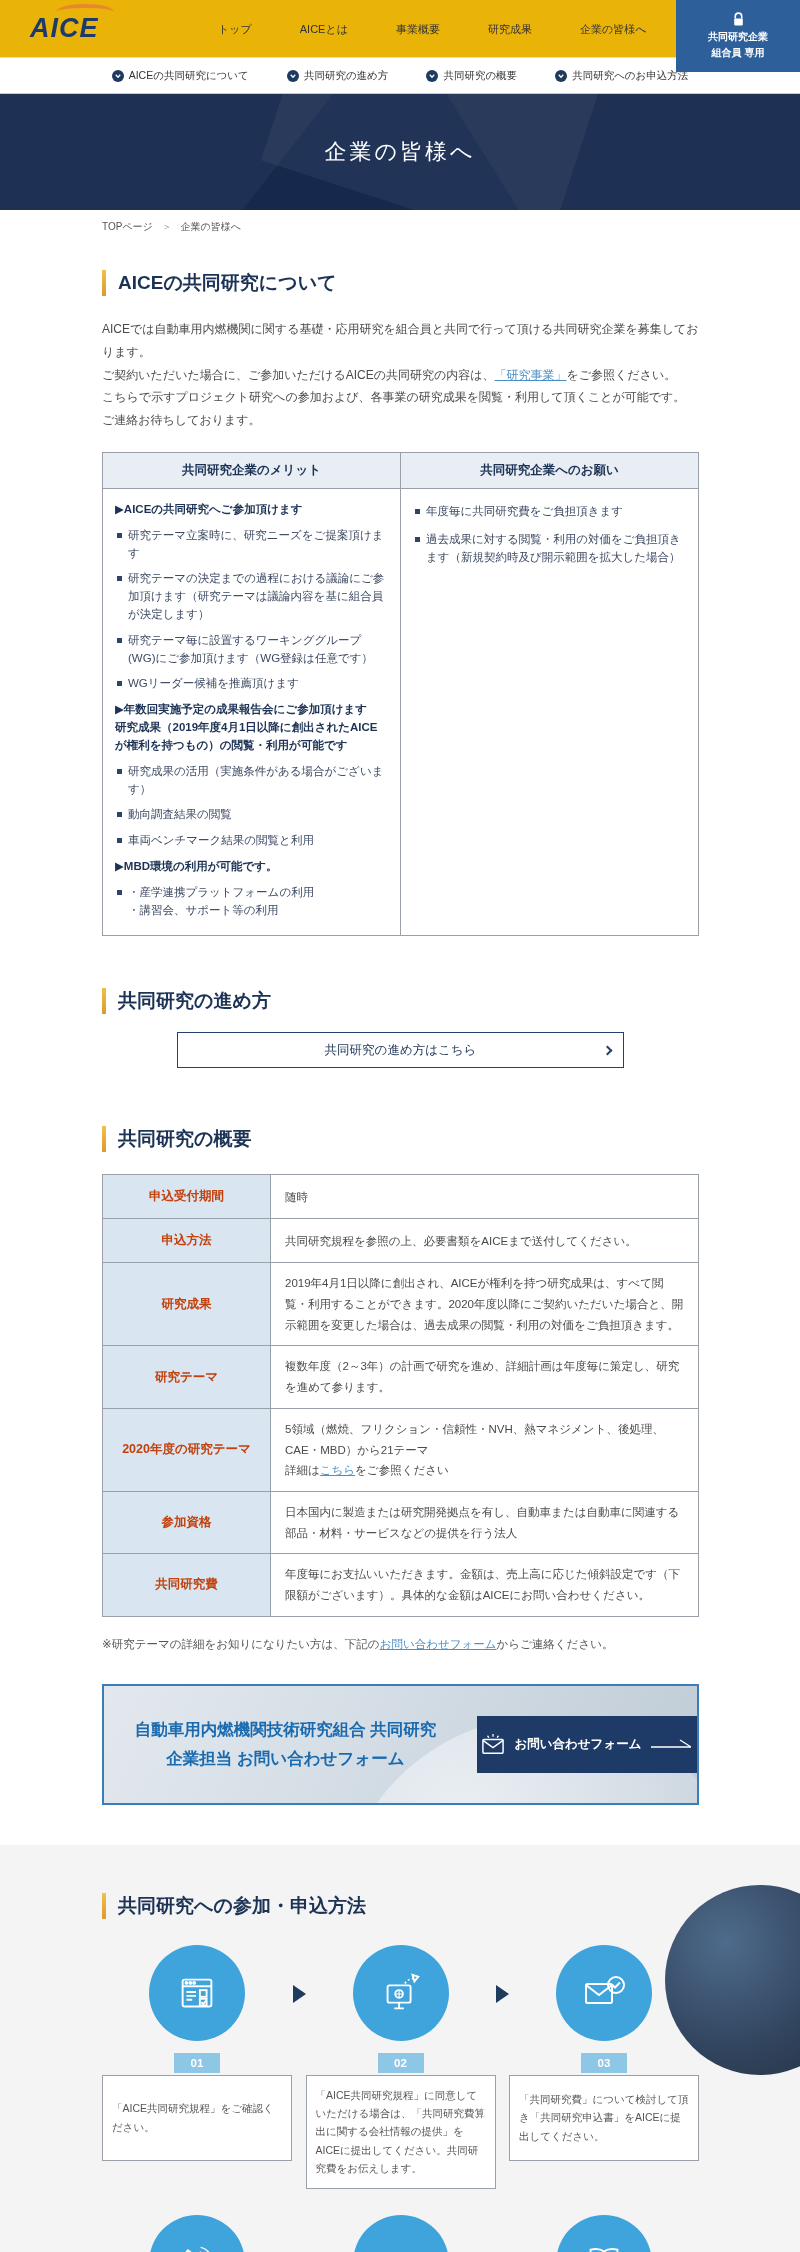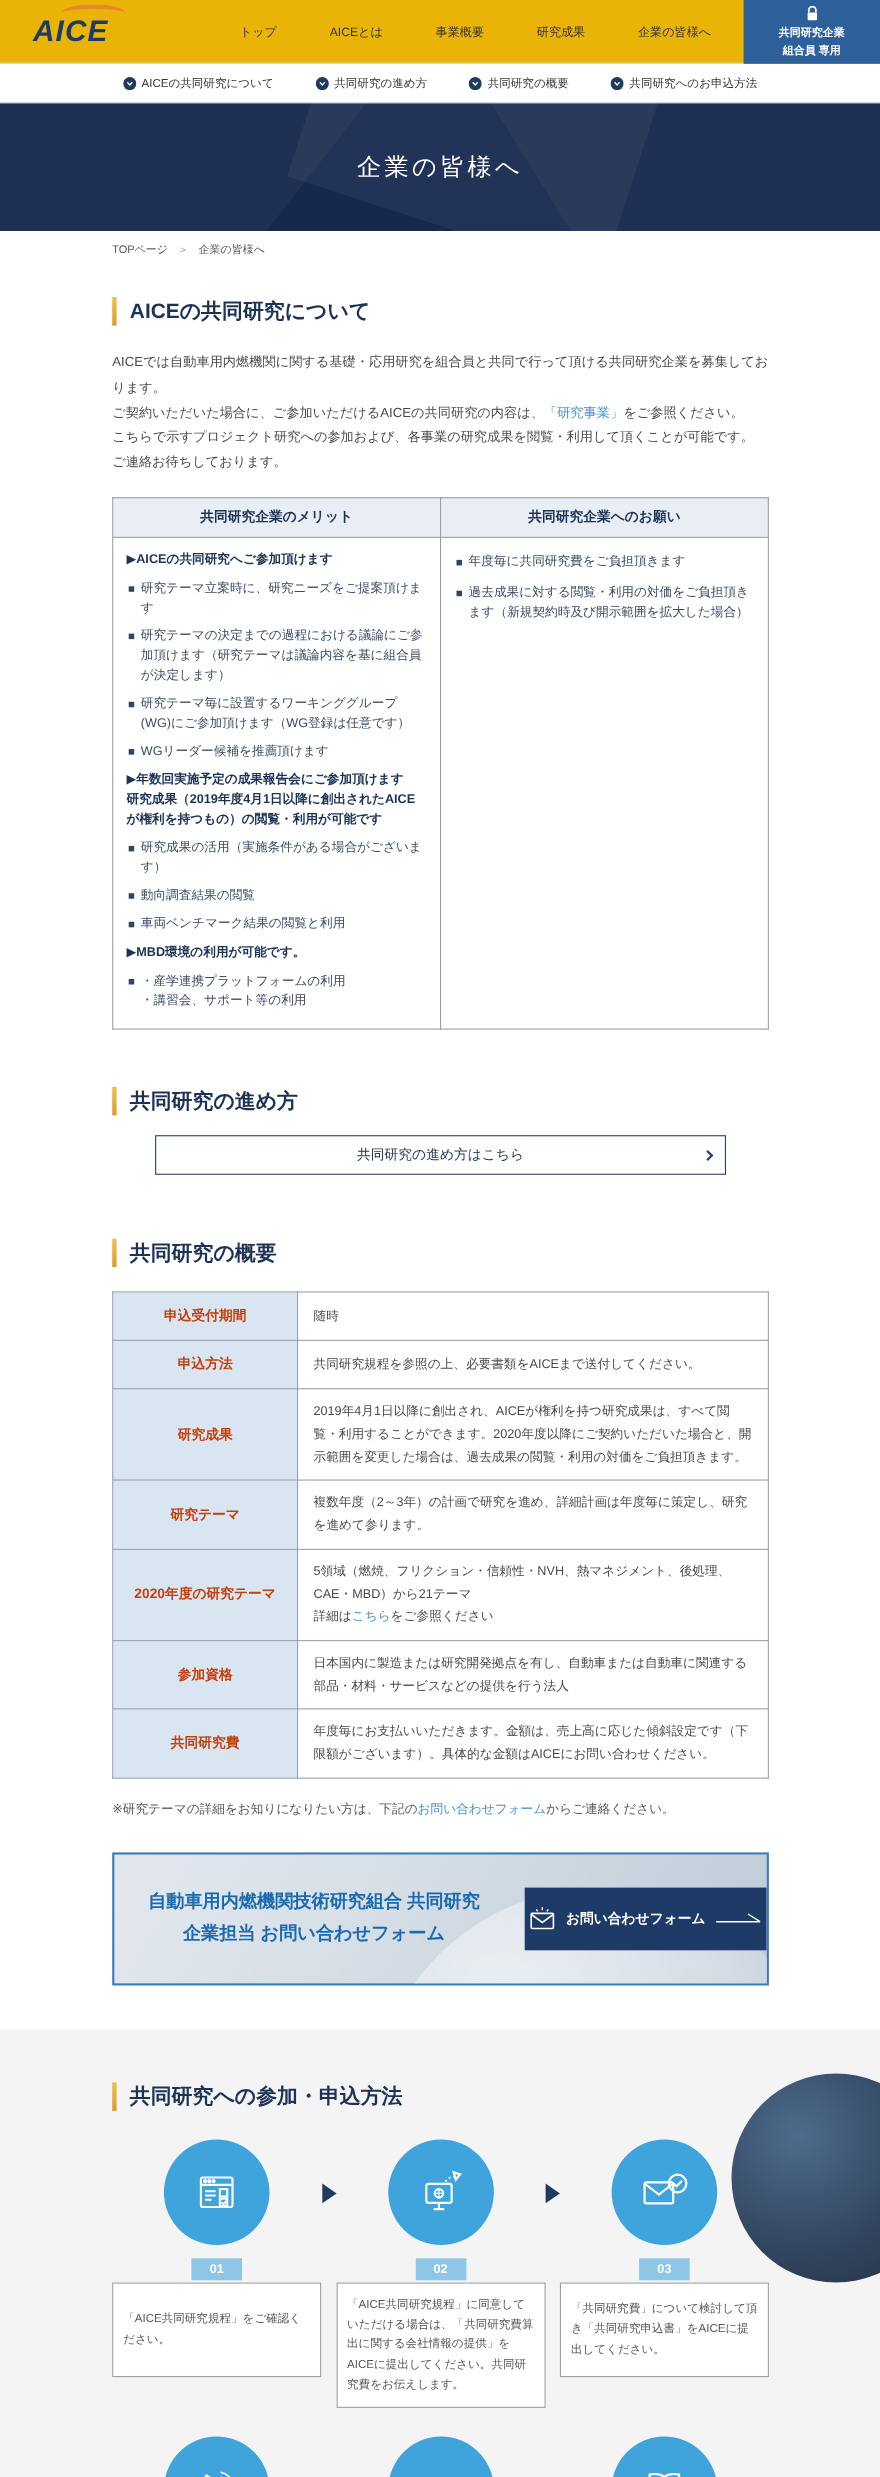--- a/index.html
+++ b/index.html
@@ -10,21 +10,21 @@
   }
   a { text-decoration:none; color:inherit; cursor:pointer; }
 
   
   .header { height:58px; display:flex; align-items:center; position:relative; background:#eab308; border-bottom:1px solid #d9dde2; }
   .logo { margin-left:30px; position:relative; width:92px; }
   .logo-arc { position:absolute; top:-9px; left:26px; width:58px; height:16px; border-top:4px solid #e8872c; border-radius:50%; }
   .logo-text { font-size:27px; font-weight:bold; font-style:italic; color:#1d3a6b; letter-spacing:1px; }
   .main-nav { position:absolute; left:218px; top:0; height:58px; display:flex; align-items:center; gap:48px; }
   .main-nav a { font-size:11px; color:#333; }
-  .login-btn { position:absolute; right:0; top:0; width:124px; height:58px; background:#2d5f9a; color:#fff;
+  .login-btn { position:absolute; right:0; top:0; width:124px; height:72px; background:#2d5f9a; color:#fff;
     display:flex; flex-direction:column; align-items:center; justify-content:center; gap:2px; font-size:10px; font-weight:bold;margin-left:32px; }
   .login-btn svg { margin-bottom:1px; }
 
   
   .subnav { height:36px; display:flex; align-items:center; justify-content:center; gap:38px; background:#fff; border-bottom:1px solid #c8ccd2; }
   .subnav a { display:flex; align-items:center; gap:5px; font-size:10.5px; color:#333; }
 
   
   .hero { height:116px; background:#16294d; position:relative; overflow:hidden; display:flex; align-items:center; justify-content:center; }
   .hero-deco1,.hero-deco2,.hero-deco3 { position:absolute; background:rgba(255,255,255,0.035); }
@@ -34,21 +34,21 @@
   .hero h1 { color:#fff; font-size:22px; font-weight:normal; letter-spacing:3px; position:relative; }
 
   
   .breadcrumb { margin:10px 0 0 102px; font-size:10px; color:#555; }
   .breadcrumb .sep { margin:0 6px; color:#888; }
 
   
   .container { width:597px; margin-left:102px; }
   .sec-title { display:flex; align-items:center; font-size:19px; font-weight:bold; color:#1d3355; }
   .sec-title::before { content:""; width:4px; height:26px; margin-right:12px; background:linear-gradient(#f0c04e,#dd9a2a); }
-  .tlink { color:#4a90c8; }
+  .tlink { color:#4a90c8; text-decoration:underline; }
 
   
   .about { margin-top:36px; }
   .intro { margin-top:22px; font-size:12px; line-height:1.9; color:#4a4a4a; }
   .intro span.blk { display:block; }
   .merit-table { margin-top:20px; width:100%; border-collapse:collapse; }
   .merit-table th { width:50%; border:1px solid #9aa0a8; background:#e9eef4; color:#1d3355; font-size:12.5px; padding:9px 6px; }
   .merit-table td { border:1px solid #9aa0a8; vertical-align:top; padding:12px 12px 16px 12px; font-size:11.5px; color:#3d4a63; line-height:1.55; }
   .li-h { font-weight:bold; color:#1d3355; margin-top:8px; }
   .li-h:first-child { margin-top:0; }
@@ -58,21 +58,21 @@
   .li-s { padding-left:13px; }
   .req-list .li-b { margin-top:10px; }
   .req-list .li-b:first-child { margin-top:2px; }
 
   
   .process { margin-top:52px; }
   .line-btn { position:relative; display:flex; align-items:center; justify-content:center;
     border:1px solid #27406b; background:#fff; color:#1d3355; font-size:12.5px; height:36px; }
   .chev { display:inline-block; width:7px; height:7px; border-top:2px solid #27406b; border-right:2px solid #27406b; transform:rotate(45deg); }
   .line-btn .chev { position:absolute; right:12px; }
-  .process .line-btn { width:519px; margin:18px auto 0 auto; }
+  .process .line-btn { width:447px; margin:18px auto 0 auto; }
 
   
   .overview { margin-top:58px; }
   .ov-table { margin-top:22px; width:100%; border-collapse:collapse; }
   .ov-table th { width:168px; border:1px solid #9aa0a8; background:#d9e6f2; color:#c2410c; font-size:12.5px; font-weight:bold; padding:13px 6px; text-align:center; }
   .ov-table td { border:1px solid #9aa0a8; background:#fff; font-size:11.5px; color:#4a4a4a; line-height:1.8; padding:10px 14px; }
   .ov-note { margin-top:20px; font-size:11.5px; color:#555; }
 
   
   .banner { margin-top:32px; width:597px; border:2px solid #3b7db8; height:121px; position:relative; overflow:hidden;

